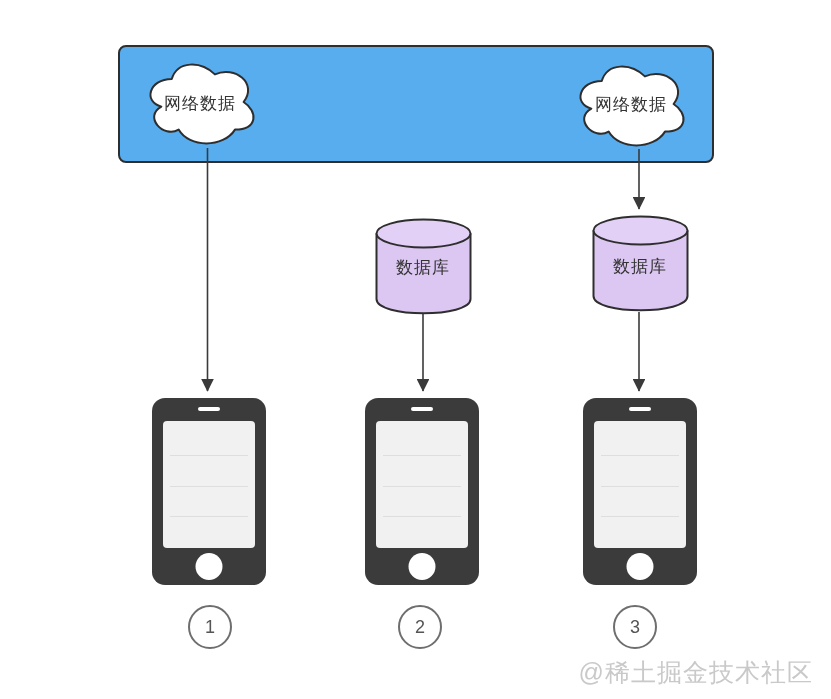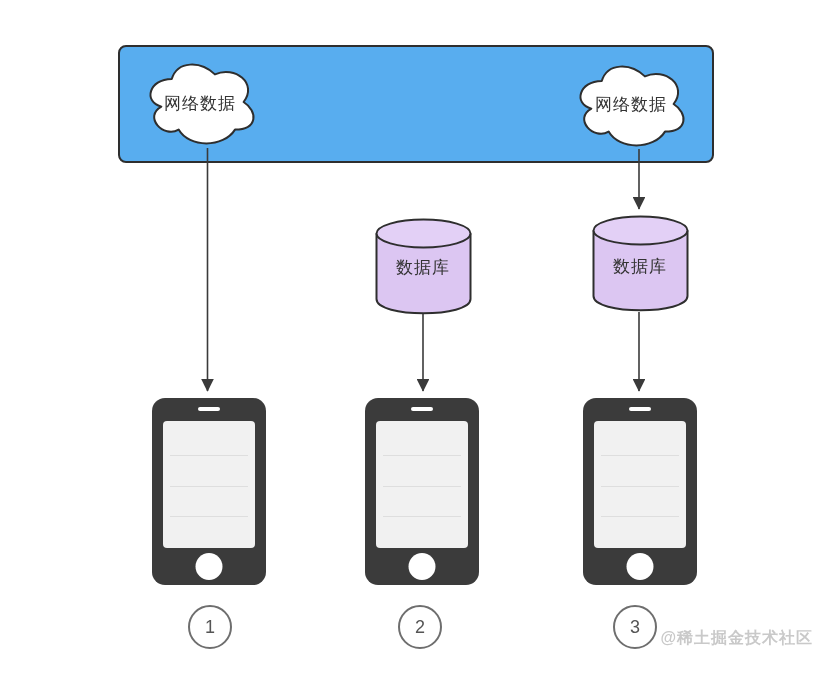--- a/index.html
+++ b/index.html
@@ -74,24 +74,23 @@
   .step-circle{
     position:absolute;
     width:40px;height:40px;
     border:2px solid var(--circle-border);
     border-radius:50%;
     background:#ffffff;
     display:flex;align-items:center;justify-content:center;
     font-size:18px;color:#555555;
   }
   .watermark{
-    position:absolute;top:628px;right:18px;
-    font-size:16px;color:var(--watermark-gray);
+    position:absolute;top:656px;right:18px;
+    font-size:25px;color:var(--watermark-gray);
     letter-spacing:1px;
-    font-weight:bold;
   }
 </style>
 </head>
 <body>
 
 <div class="canvas">
 
   <div class="network-box"></div>
 
   <svg class="shape" style="left:141px;top:54px;" width="119" height="96" viewBox="-2 -2 119 96">

